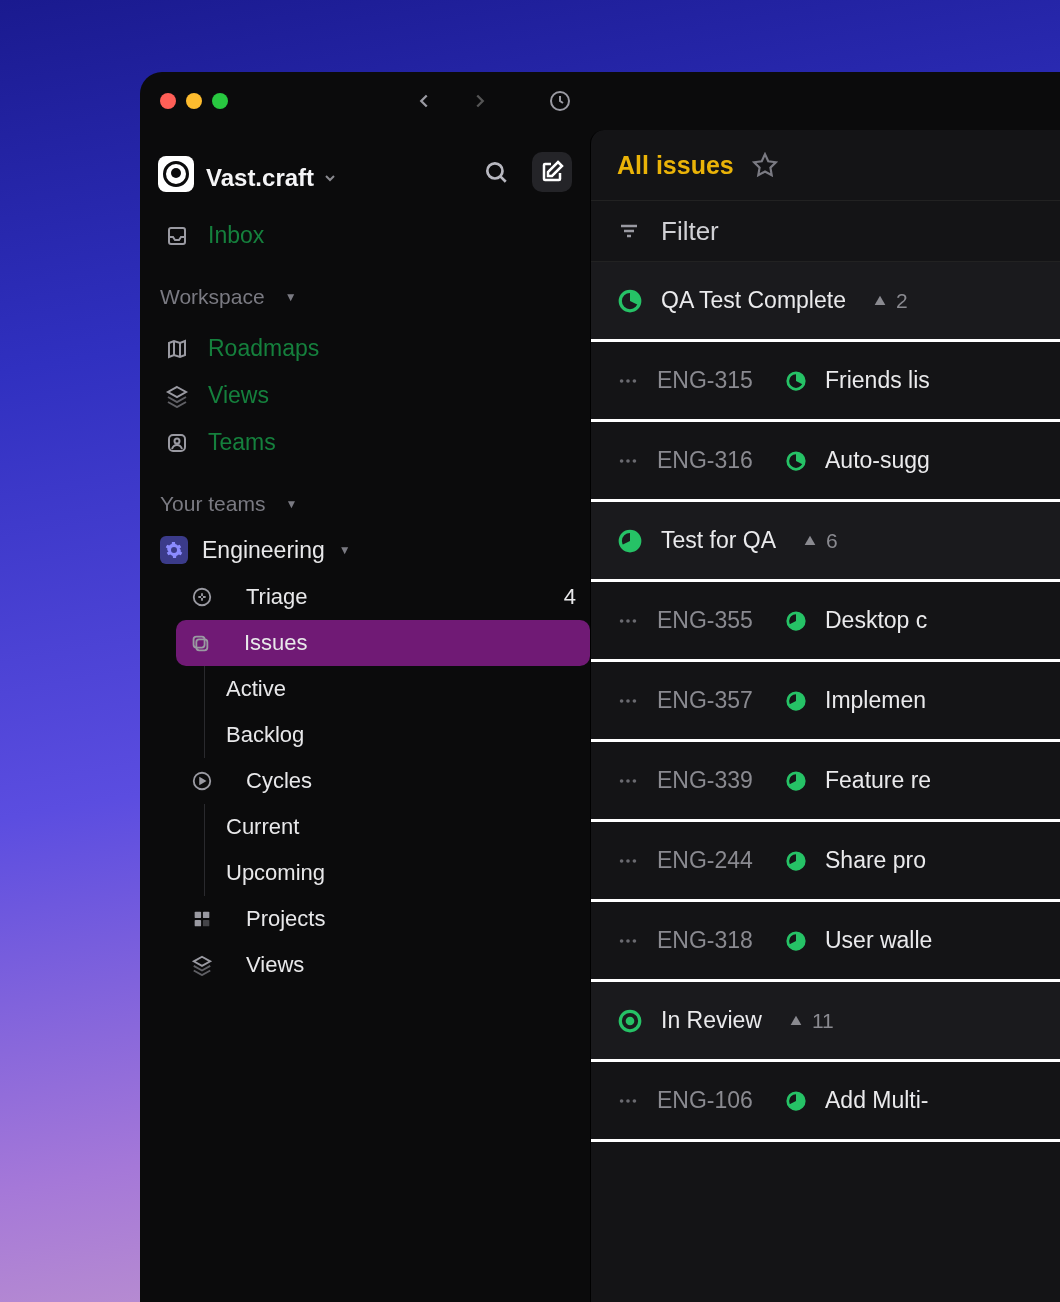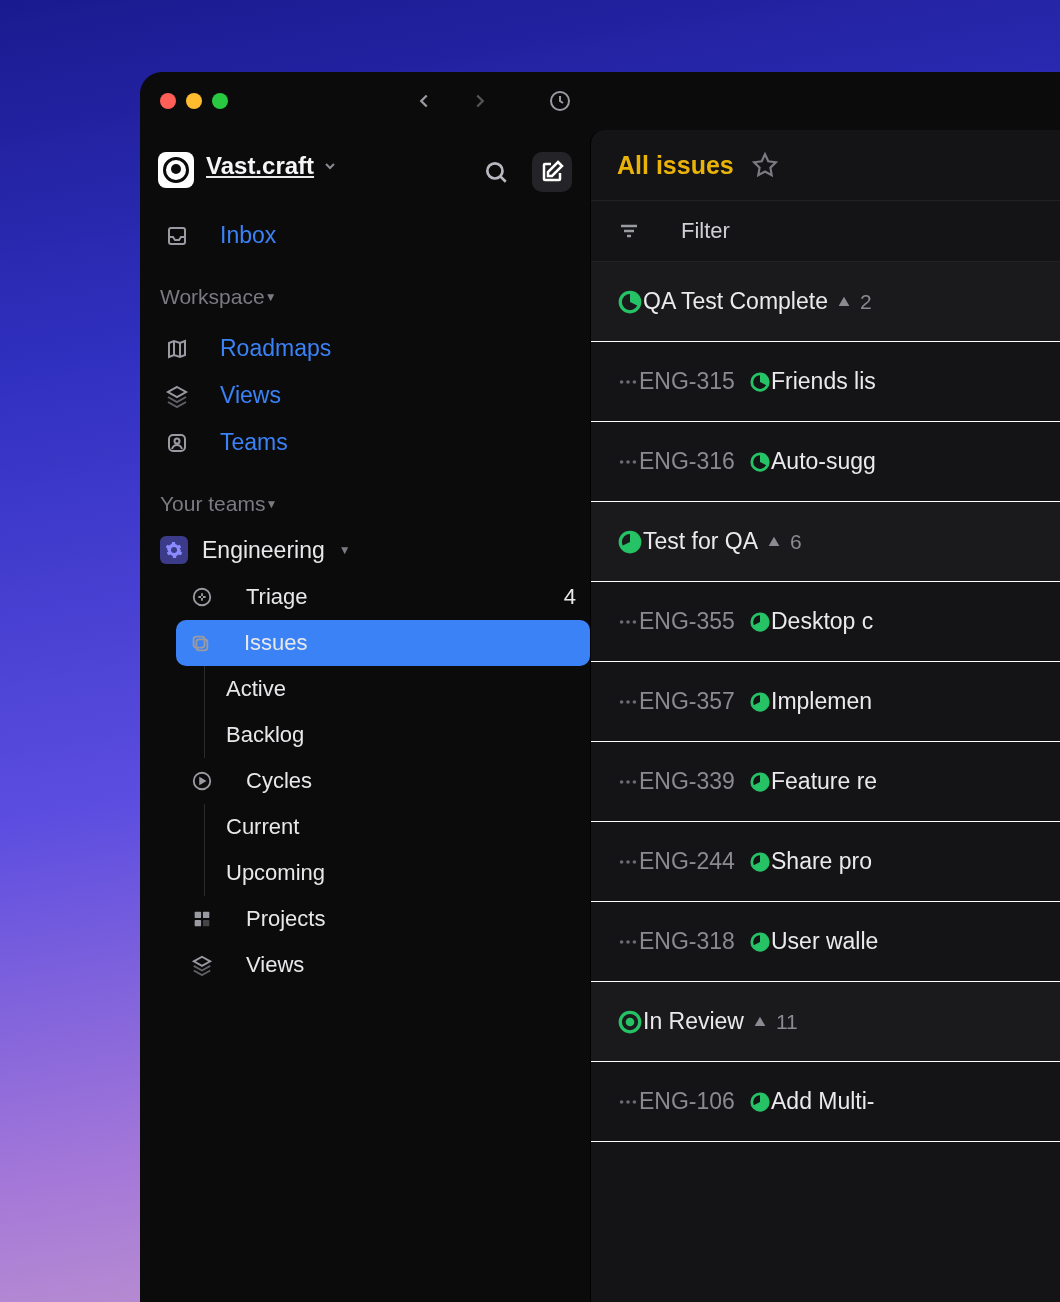--- a/index.html
+++ b/index.html
@@ -38,69 +38,69 @@
   .tb-btn.dim{color:#555;}
   .sidebar {
     width: 450px;
     height: 100%;
     padding-top: 58px;
     color: #e8e8ea;
     display:flex;
     flex-direction:column;
   }
   .ws-header {
-    display:flex; align-items:flex-start; padding: 22px 18px 14px 18px; text-decoration: underline;
+    display:flex; align-items:flex-end; padding: 22px 18px 14px 18px;
   }
   .ws-logo {
     width:36px; height:36px; background:#fff; border-radius:8px; display:flex; align-items:center; justify-content:center;
   }
   .ws-logo-inner{ width:26px; height:26px; border:3px solid #0b0b0c; border-radius:50%; position:relative;}
   .ws-logo-inner::after{content:""; position:absolute; width:10px; height:10px; background:#0b0b0c; border-radius:50%; top:4px; left:50%; transform:translateX(-50%);}
   .ws-name { font-size:24px; font-weight:600; margin-left:12px; color:#f5f5f7; display:flex; align-items:center; gap:8px;}
   .chev { color:#8a8a90;}
   .ws-actions{ margin-left:auto; display:flex; gap:16px; align-items:center; }
   .icon-btn { width:40px; height:40px; display:flex; align-items:center; justify-content:center; color:#b8b8c0; cursor:pointer;}
   .icon-btn.rounded { background:#242428; border-radius:10px; }
   .nav-section { padding: 6px 10px; }
   .nav-item {
-    display:flex; align-items:center; gap:30px; padding:10px 14px; font-size:23px; color:#3b82f6; border-radius:10px; cursor:pointer;
+    display:flex; align-items:center; gap:18px; padding:10px 14px; font-size:23px; color:#15803d; border-radius:10px; cursor:pointer;
   }
   .nav-item .ic { width:26px; height:26px; display:flex; align-items:center; justify-content:center; color:#9a9aa2; flex-shrink:0;}
   .section-label {
-    padding: 20px 20px 10px 20px; color:#7a7a82; font-size:21px; display:flex; align-items:center; gap:0; cursor:pointer;text-align:center;
+    padding: 20px 20px 10px 20px; color:#7a7a82; font-size:21px; display:flex; align-items:center; gap:20px; cursor:pointer;text-align:center;
   }
   .section-label .tri { font-size:12px; color:#7a7a82; }
   .team-header { display:flex; align-items:center; gap:14px; padding:10px 20px; font-size:23px; cursor:pointer;}
   .team-icon{ width:28px; height:28px; background:#3b3b8a; border-radius:6px; display:flex; align-items:center; justify-content:center;}
   .sub-items { padding-left: 36px; }
   .sub-item {
     display:flex; align-items:center; gap:32px; padding:10px 14px; font-size:22px; color:#e8e8ea; border-radius:10px; cursor:pointer; position:relative;
   }
-  .sub-item.active { background:#3b82f6;padding-left:12px; }
+  .sub-item.active { background:#701a75;padding-left:12px; }
   .sub-ic{ width:24px; height:24px; color:#9a9aa2; display:flex; align-items:center; justify-content:center; flex-shrink:0;}
   .sub-item.indent { padding-left: 50px; position:relative;}
   .sub-item.indent::before{
     content:""; position:absolute; left:28px; top:0; bottom:0; width:1px; background:#2a2a2e;
   }
   
   .main {
     flex:1; height:100%; background:#141416; border-left:1px solid #000; border-radius:14px 0 0 0; margin-top:58px; overflow:hidden;
   }
   .main-header {
     height:70px; display:flex; align-items:center; padding:0 26px; gap:18px;
   }
   .main-title { font-size:25px; font-weight:600; color:#eab308; }
   .star { color:#7a7a82; cursor:pointer;}
   .filter-bar {
     height:62px; display:flex; align-items:center; padding:0 26px; gap:20px; border-top:1px solid #222; border-bottom:1px solid #222;
   }
   .filter-ic{color:#9a9aa2;}
-  .filter-label{ font-size:22px; color:#d0d0d4;margin-left:20px;}
+  .filter-label{ font-size:26px; color:#d0d0d4;}
   .row {
-    height:80px; display:flex; align-items:center; padding:0 26px; border-bottom:1px solid #ffffff; font-size:23px; color:#eaeaec;
+    height:80px; display:flex; align-items:center; padding:0 26px; gap:18px; border-bottom:3px solid #ffffff; font-size:23px; color:#eaeaec;
     white-space:nowrap;
   }
   .row.group { background:#1a1a1d; }
   .row .pri { width:22px; color:#6a6a70; flex-shrink:0;}
   .row .eng-id{ color:#8a8a90; min-width:110px;}
   .row .status-ic{ color:#26c266; width:22px; height:22px; flex-shrink:0;}
   .row .group-ic{ color:#26c266; width:26px; height:26px; flex-shrink:0;}
   .row .title{ font-weight:500; }
   .row .group-meta{ color:#8a8a90; font-size:21px; display:flex; align-items:center; gap:8px; margin-left:8px;}
   svg{display:block;}

